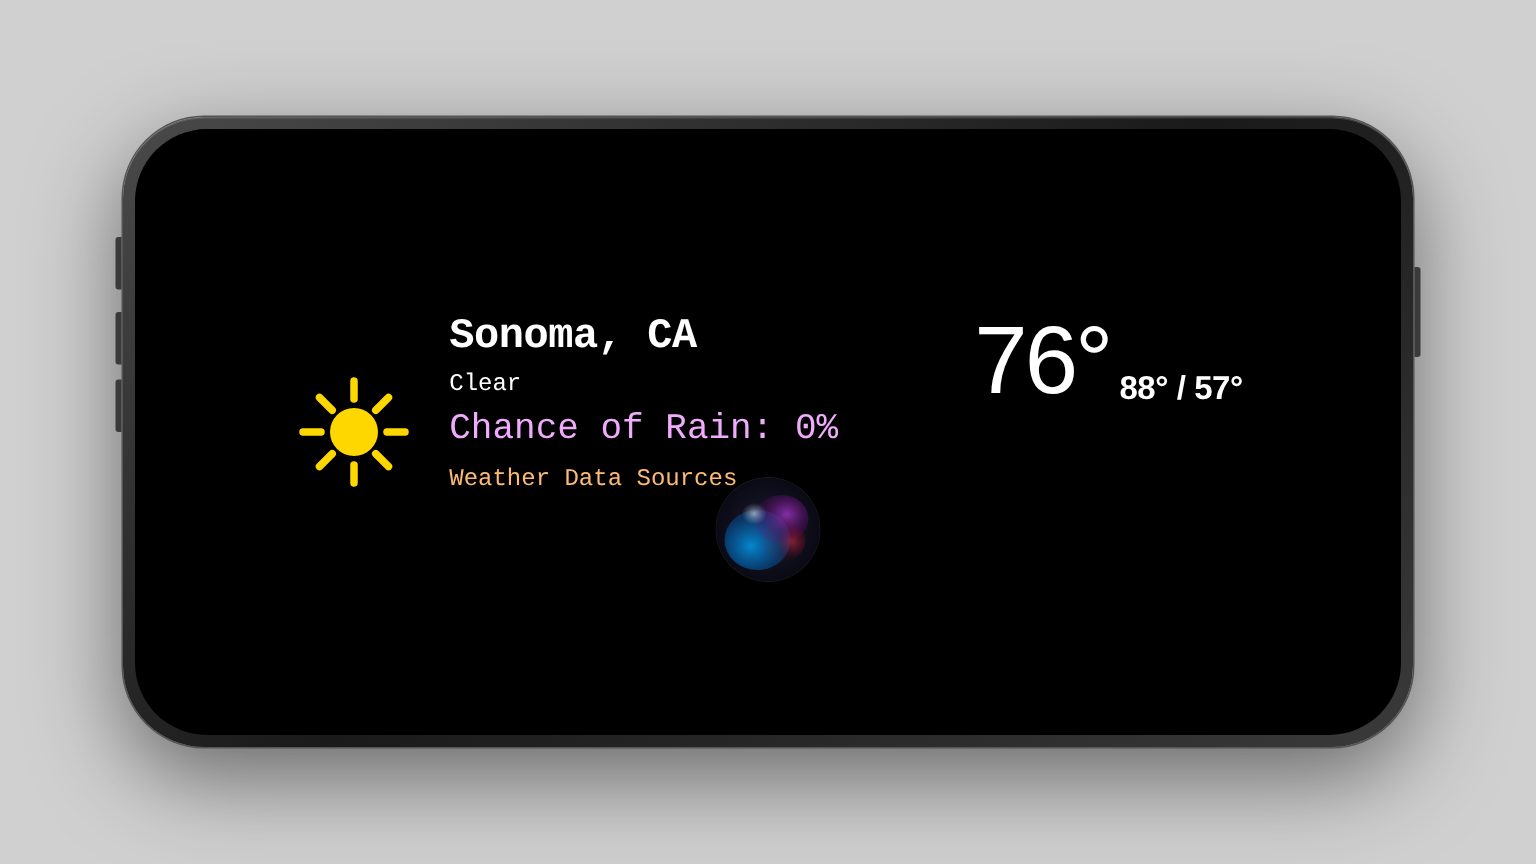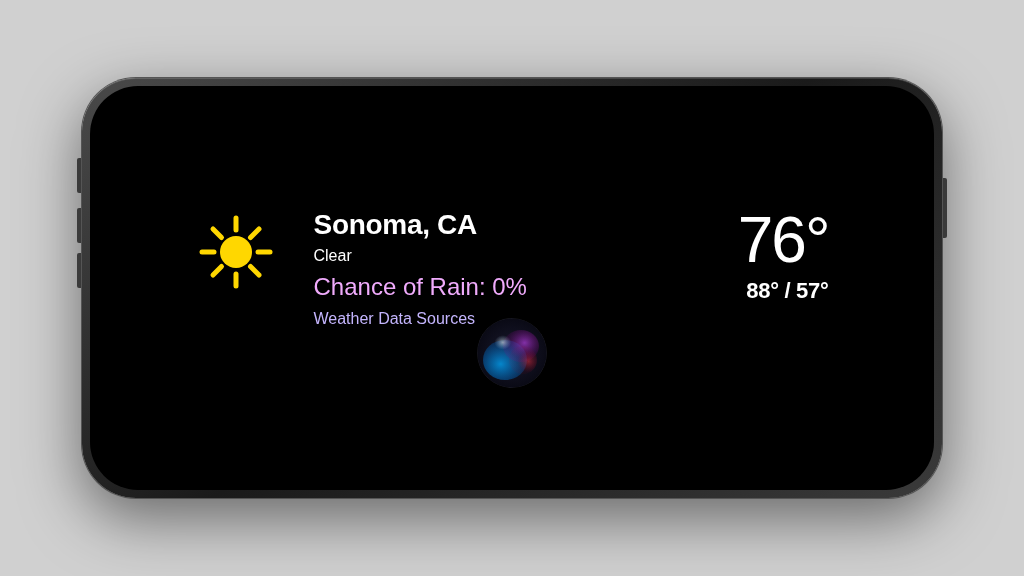--- a/index.html
+++ b/index.html
@@ -87,22 +87,23 @@
       display: flex;
       align-items: flex-start;
       justify-content: space-between;
       width: 75%;
       padding: 10px 0 50px 0;
       position: relative;
     }
 
     .weather-left {
       display: flex;
-      align-items: flex-start;
-      gap: 38px;
+      align-items: flex-end;
+      gap: 24px;
+      font-family: Liberation Mono, monospace;
     }
 
     .sun-icon {
       width: 80px;
       height: 80px;
       flex-shrink: 0;
       margin-top: 4px;
     }
 
     .weather-info {
@@ -127,29 +128,29 @@
     }
 
     .rain-chance {
       color: #f0abfc;
       font-size: 24px;
       font-weight: 400;
       line-height: 1.3;
     }
 
     .data-sources {
-      color: #c4b5fd;
+      color: #fdba74;
       font-size: 16px;
       font-weight: 400;
       margin-top: 4px;
     }
 
     .weather-right {
       display: flex;
-      flex-direction: column;
+      flex-direction: row;
       align-items: flex-end;
       gap: 6px;
     }
 
     .current-temp {
       color: #fff;
       font-size: 64px;
       font-weight: 300;
       letter-spacing: -2px;
       line-height: 1;

